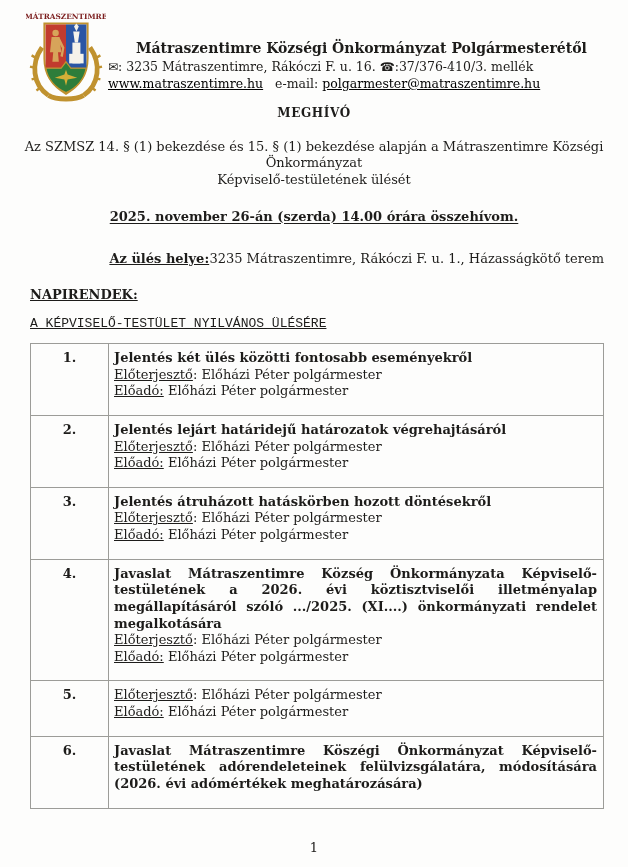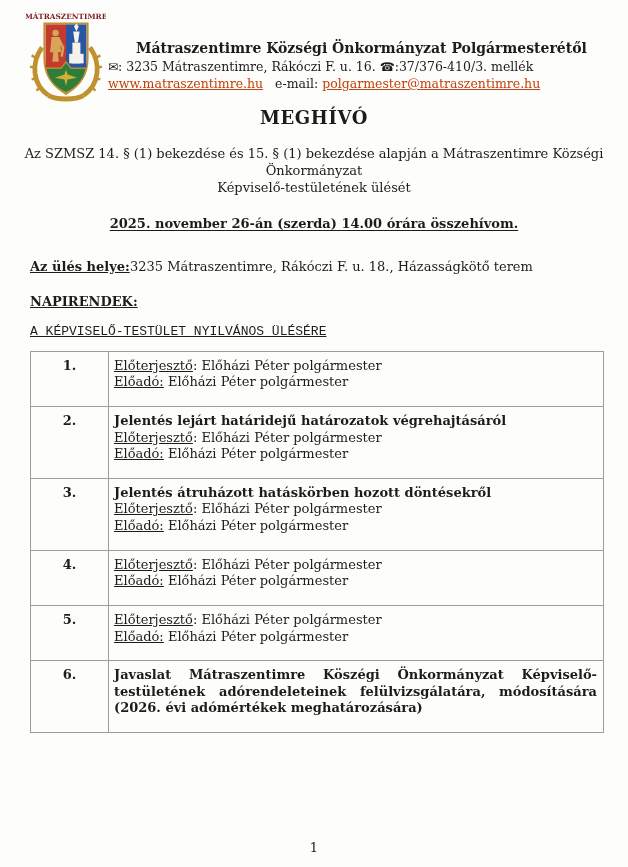--- a/index.html
+++ b/index.html
@@ -13,27 +13,27 @@
     font-size:13px;
     line-height:1.28;
     overflow:hidden;
   }
   
   .logo-wrap { position:absolute; left:26px; top:10px; width:80px; height:94px; }
   .header-text { padding:40px 20px 0 108px; }
   .org-title { font-weight:bold; font-size:14px; white-space:nowrap;margin-left:28px; }
   .contact-line { font-size:12.5px; margin-top:1px; white-space:nowrap; }
   .icon { font-family:"DejaVu Sans",sans-serif; font-size:12px; }
-  a.doc-link { color:#c2410c; text-decoration:underline; cursor:pointer; }
+  a.doc-link { color:#000000; text-decoration:underline; cursor:pointer; }
   
-  .meghivo { text-align:center; font-weight:bold; font-size:18px; letter-spacing:.6px; margin-top:14px; }
+  .meghivo { text-align:center; font-weight:bold; font-size:12px; letter-spacing:.6px; margin-top:14px; }
   .intro { text-align:center; margin-top:17px; }
   .datetime { text-align:center; font-weight:bold; text-decoration:underline; text-underline-offset:2px; margin-top:20px; }
   
-  .venue { display:flex; margin:26px 24px 0 30px; }
+  .venue { display:flex; margin:26px 24px 0 30px;justify-content:flex-end; }
   .venue-label { font-weight:bold; text-decoration:underline; width:100px; flex:none; }
   .venue-name { font-weight:bold; }
   .section-heading { margin:19px 24px 0 30px; font-weight:bold; text-decoration:underline; }
   .section-subheading { margin:13px 24px 0 30px; text-decoration:underline;font-family:Liberation Mono, monospace; }
   
   .agenda { margin:10px 24px 0 30px; border:1px solid #9c9c98; }
   .agenda-row { display:grid; grid-template-columns:78px 1fr; }
   .agenda-row + .agenda-row { border-top:1px solid #9c9c98; }
   .cell-num { border-right:1px solid #9c9c98; text-align:center; font-weight:bold; padding-top:6px; }
   .cell-body { padding:6px 6px 15px 5px; }
@@ -101,31 +101,32 @@
   <div class="intro">
     <div>Az SZMSZ 14. § (1) bekezdése és 15. § (1) bekezdése alapján a Mátraszentimre Községi Önkormányzat</div>
     <div>Képviselő-testületének ülését</div>
   </div>
 
   <div class="datetime">2025. november 26-án (szerda) 14.00 órára összehívom.</div>
 
   <div class="venue">
     <div class="venue-label">Az ülés helye:</div>
     <div>
-      <div>3235 Mátraszentimre, Rákóczi F. u. 18., Házasságkötő terem</div>
+      <div>3235 Mátraszentimre, Rákóczi F. u. 1., Házasságkötő terem</div>
     </div>
   </div>
 
   <div class="section-heading">NAPIRENDEK:</div>
   <div class="section-subheading">A KÉPVISELŐ-TESTÜLET NYILVÁNOS ÜLÉSÉRE</div>
 
   <div class="agenda">
   <div class="agenda-row">
     <div class="cell-num">1.</div>
     <div class="cell-body">
+      <div class="item-title">Jelentés két ülés közötti fontosabb eseményekről</div>
       <div class="item-line"><span class="ul">Előterjesztő</span><span class="sep">: </span><span class="txt">Előházi Péter polgármester</span></div>
       <div class="item-line"><span class="ul">Előadó:</span><span class="sep"> </span><span class="txt">Előházi Péter polgármester</span></div>
     </div>
   </div>
 
   <div class="agenda-row">
     <div class="cell-num">2.</div>
     <div class="cell-body">
       <div class="item-title">Jelentés lejárt határidejű határozatok végrehajtásáról</div>
       <div class="item-line"><span class="ul">Előterjesztő</span><span class="sep">: </span><span class="txt">Előházi Péter polgármester</span></div>
@@ -138,20 +139,21 @@
     <div class="cell-body">
       <div class="item-title">Jelentés átruházott hatáskörben hozott döntésekről</div>
       <div class="item-line"><span class="ul">Előterjesztő</span><span class="sep">: </span><span class="txt">Előházi Péter polgármester</span></div>
       <div class="item-line"><span class="ul">Előadó:</span><span class="sep"> </span><span class="txt">Előházi Péter polgármester</span></div>
     </div>
   </div>
 
   <div class="agenda-row">
     <div class="cell-num">4.</div>
     <div class="cell-body">
+      <div class="item-title">Javaslat Mátraszentimre Község Önkormányzata Képviselő-testületének a 2026. évi köztisztviselői illetményalap megállapításáról szóló .../2025. (XI....) önkormányzati rendelet megalkotására</div>
       <div class="item-line"><span class="ul">Előterjesztő</span><span class="sep">: </span><span class="txt">Előházi Péter polgármester</span></div>
       <div class="item-line"><span class="ul">Előadó:</span><span class="sep"> </span><span class="txt">Előházi Péter polgármester</span></div>
     </div>
   </div>
 
   <div class="agenda-row">
     <div class="cell-num">5.</div>
     <div class="cell-body">
       <div class="item-line"><span class="ul">Előterjesztő</span><span class="sep">: </span><span class="txt">Előházi Péter polgármester</span></div>
       <div class="item-line"><span class="ul">Előadó:</span><span class="sep"> </span><span class="txt">Előházi Péter polgármester</span></div>

